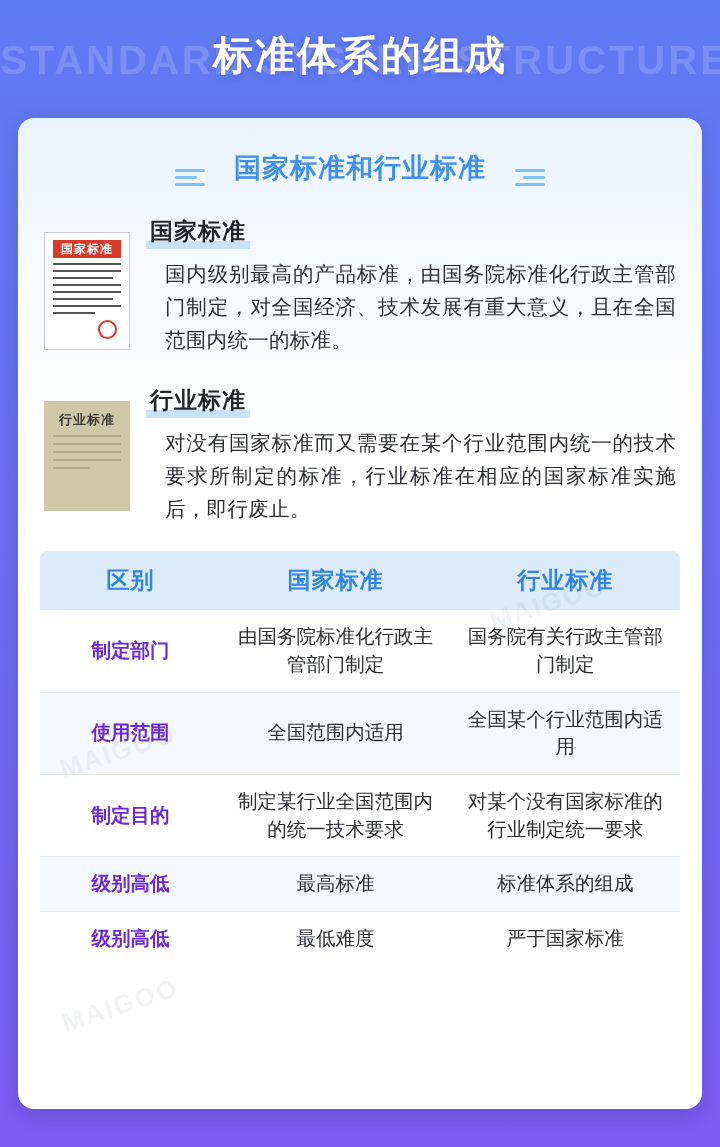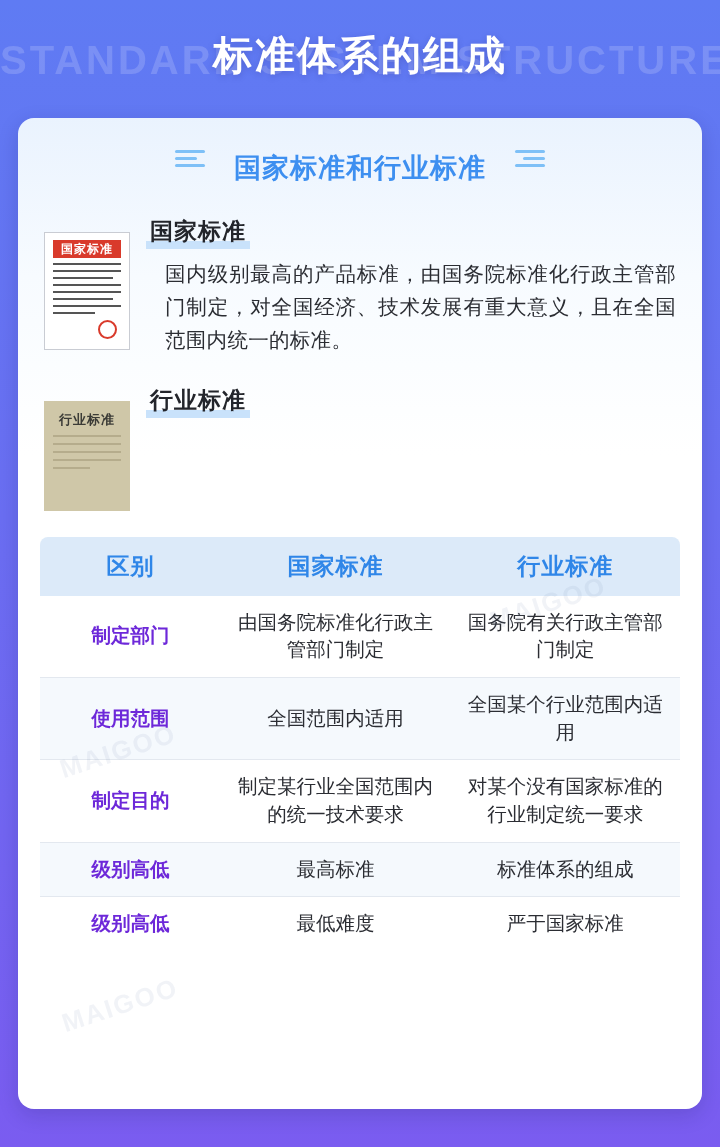--- a/index.html
+++ b/index.html
@@ -57,21 +57,21 @@
     right: 18px;
     top: 118px;
     bottom: 38px;
     background: linear-gradient(180deg, #eaf3fe 0%, #f7fbff 16%, #ffffff 34%, #ffffff 100%);
     border-radius: 16px;
     box-shadow: 0 6px 20px rgba(30,30,90,0.18);
     overflow: hidden;
   }
   .section-head {
     display: flex;
-    align-items: flex-start;
+    align-items: flex-end;
     justify-content: center;
     gap: 29px;
     padding-top: 32px;
   }
   .section-title {
     font-size: 27px;
     font-weight: bold;
     color: #3d8ff0;
     letter-spacing: 1px;
   }
@@ -307,20 +307,21 @@
           <div class="line l"></div>
           <div class="line l"></div>
           <div class="line l"></div>
           <div class="line s"></div>
         </div>
       </div>
       <div class="block-body">
         <div class="block-title-wrap">
           <span class="block-title">行业标准</span>
         </div>
+        <div class="block-text">对没有国家标准而又需要在某个行业范围内统一的技术要求所制定的标准，行业标准在相应的国家标准实施后，即行废止。</div>
       </div>
     </div>
 
     <div class="wm dark wm2">MAIGOO</div>
     <div class="wm dark wm3">MAIGOO</div>
     <div class="wm dark wm4">MAIGOO</div>
 
     <div class="table-wrap">
       <table>
         <thead>

